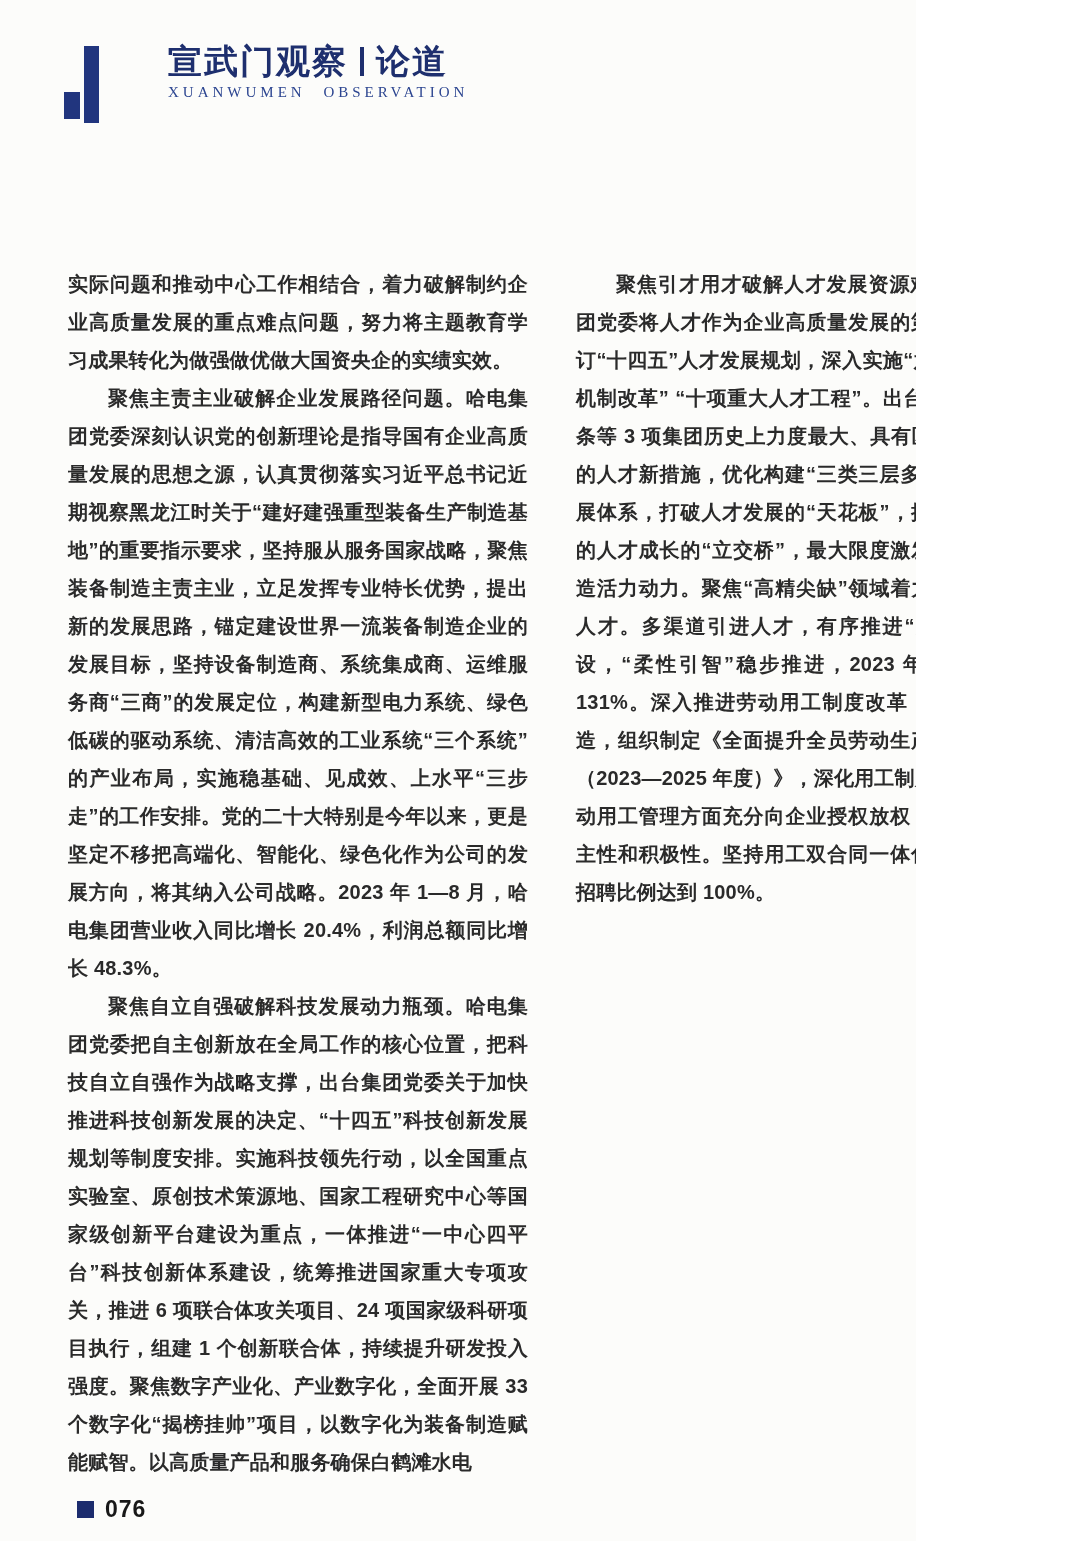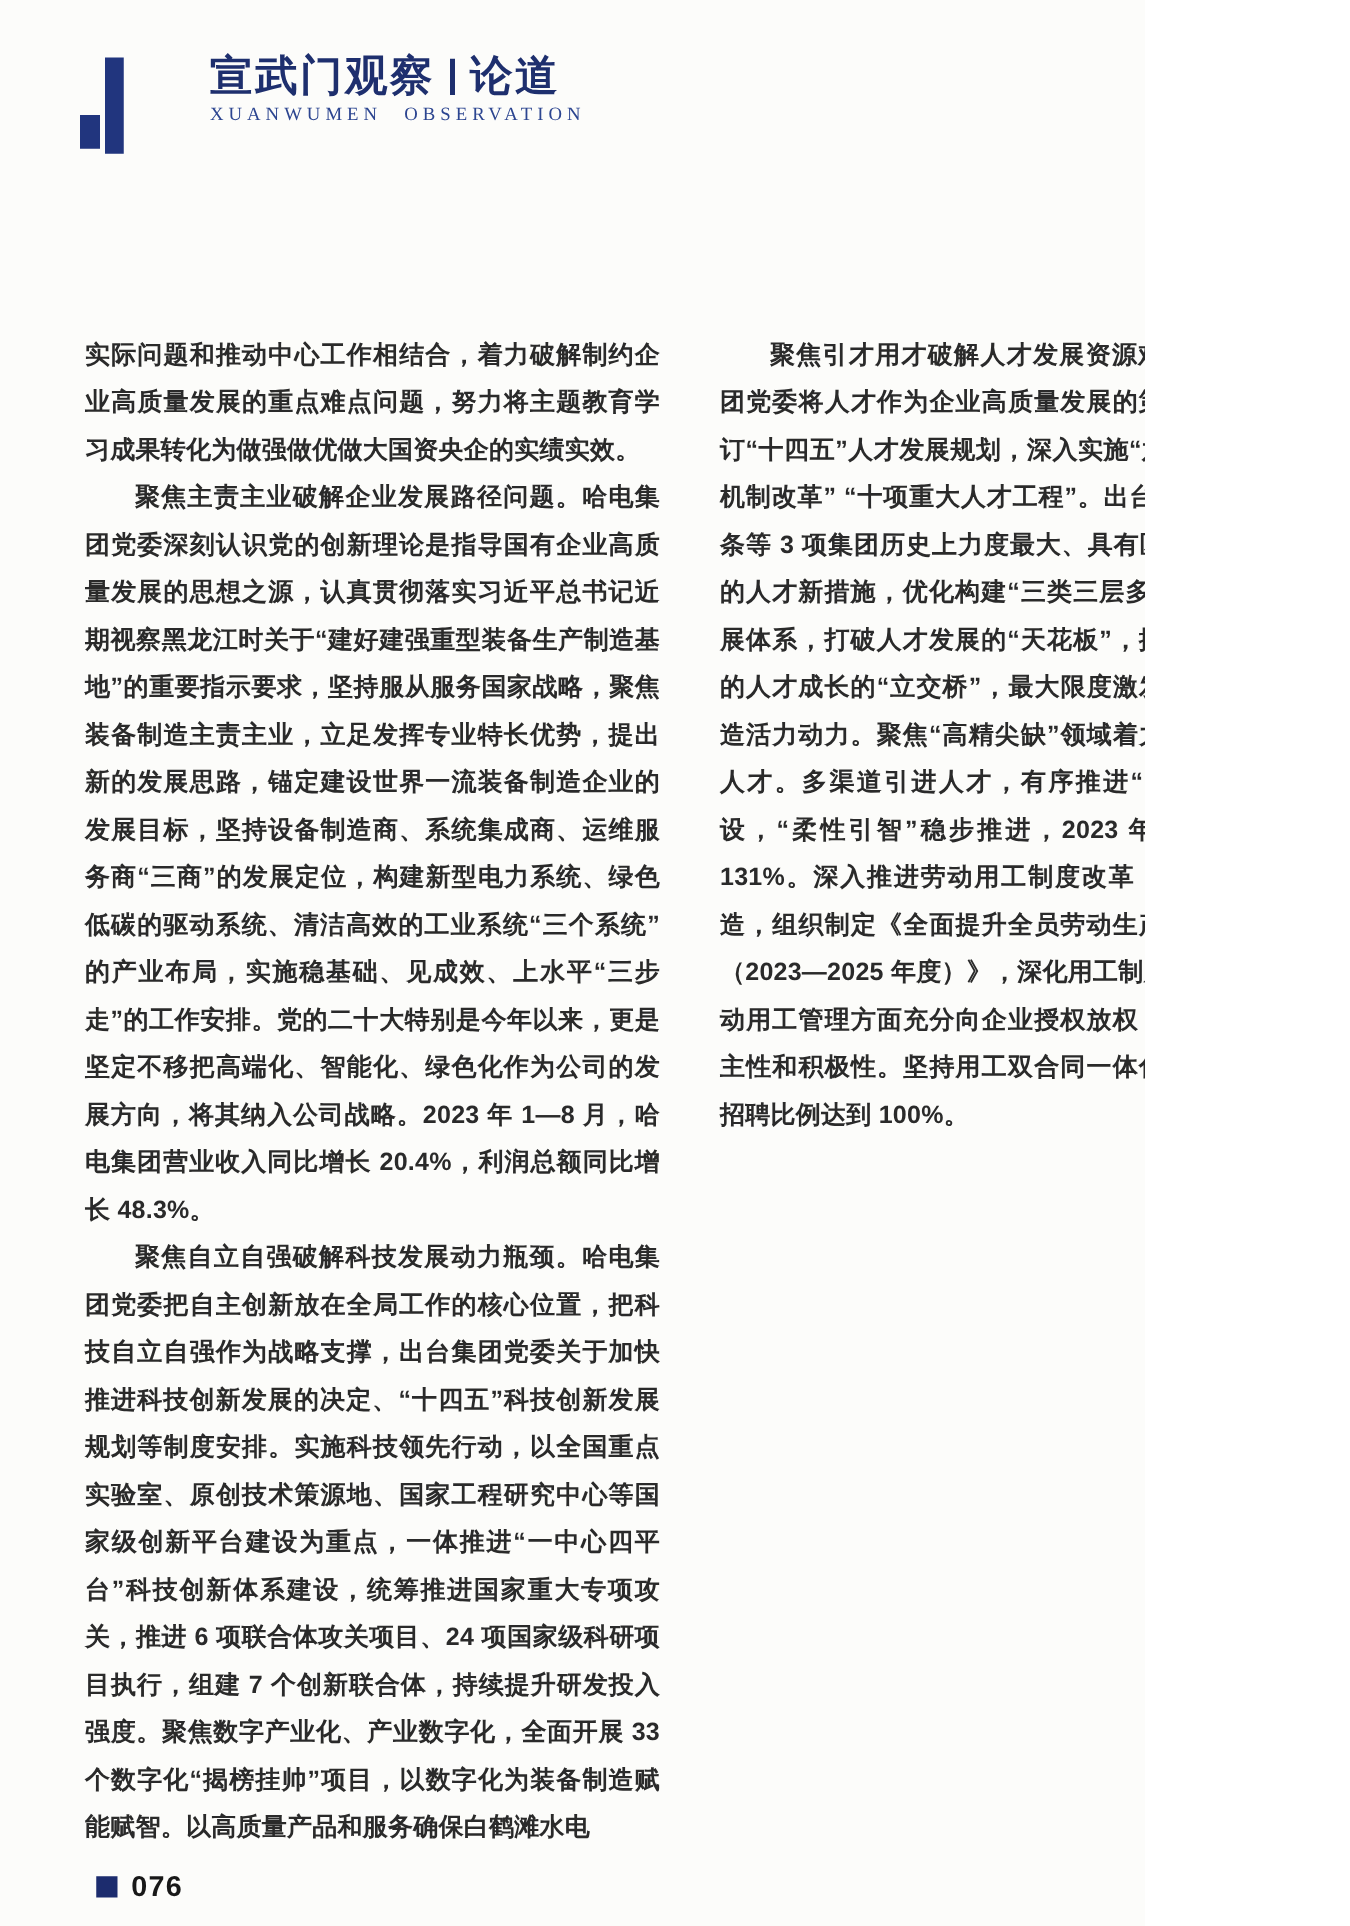--- a/index.html
+++ b/index.html
@@ -92,21 +92,21 @@
         <span class="title-cn">论道</span>
       </div>
       <div class="subtitle-en">XUANWUMEN OBSERVATION</div>
     </div>
   </div>
 
   <div class="article">
     <div class="col">
         <p class="para">实际问题和推动中心工作相结合，着力破解制约企业高质量发展的重点难点问题，努力将主题教育学习成果转化为做强做优做大国资央企的实绩实效。</p>
         <p class="para indent">聚焦主责主业破解企业发展路径问题。哈电集团党委深刻认识党的创新理论是指导国有企业高质量发展的思想之源，认真贯彻落实习近平总书记近期视察黑龙江时关于“建好建强重型装备生产制造基地”的重要指示要求，坚持服从服务国家战略，聚焦装备制造主责主业，立足发挥专业特长优势，提出新的发展思路，锚定建设世界一流装备制造企业的发展目标，坚持设备制造商、系统集成商、运维服务商“三商”的发展定位，构建新型电力系统、绿色低碳的驱动系统、清洁高效的工业系统“三个系统”的产业布局，实施稳基础、见成效、上水平“三步走”的工作安排。党的二十大特别是今年以来，更是坚定不移把高端化、智能化、绿色化作为公司的发展方向，将其纳入公司战略。2023 年 1—8 月，哈电集团营业收入同比增长 20.4%，利润总额同比增长 48.3%。</p>
-        <p class="para indent">聚焦自立自强破解科技发展动力瓶颈。哈电集团党委把自主创新放在全局工作的核心位置，把科技自立自强作为战略支撑，出台集团党委关于加快推进科技创新发展的决定、“十四五”科技创新发展规划等制度安排。实施科技领先行动，以全国重点实验室、原创技术策源地、国家工程研究中心等国家级创新平台建设为重点，一体推进“一中心四平台”科技创新体系建设，统筹推进国家重大专项攻关，推进 6 项联合体攻关项目、24 项国家级科研项目执行，组建 7 个创新联合体，持续提升研发投入强度。聚焦数字产业化、产业数字化，全面开展 33 个数字化“揭榜挂帅”项目，以数字化为装备制造赋能赋智。以高质量产品和服务确保白鹤滩水电</p>
+        <p class="para indent">聚焦自立自强破解科技发展动力瓶颈。哈电集团党委把自主创新放在全局工作的核心位置，把科技自立自强作为战略支撑，出台集团党委关于加快推进科技创新发展的决定、“十四五”科技创新发展规划等制度安排。实施科技领先行动，以全国重点实验室、原创技术策源地、国家工程研究中心等国家级创新平台建设为重点，一体推进“一中心四平台”科技创新体系建设，统筹推进国家重大专项攻关，推进 6 项联合体攻关项目、24 项国家级科研项目执行，组建 1 个创新联合体，持续提升研发投入强度。聚焦数字产业化、产业数字化，全面开展 33 个数字化“揭榜挂帅”项目，以数字化为装备制造赋能赋智。以高质量产品和服务确保白鹤滩水电</p>
       </div>
     <div class="col">
         <p class="para indent">聚焦引才用才破解人才发展资源难题。哈电集团党委将人才作为企业高质量发展的第一资源，修订“十四五”人才发展规划，深入实施“六项人才体制机制改革” “十项重大人才工程”。出台人才强企 15 条等 3 项集团历史上力度最大、具有区位比较优势的人才新措施，优化构建“三类三层多级”的人才发展体系，打破人才发展的“天花板”，搭建横向贯通的人才成长的“立交桥”，最大限度激发人才创新创造活力动力。聚焦“高精尖缺”领域着力培养高水平人才。多渠道引进人才，有序推进“人才飞地”建设，“柔性引智”稳步推进，2023 年校招完成率 131%。深入推进劳动用工制度改革，聚焦价值创造，组织制定《全面提升全员劳动生产率工作方案（2023—2025 年度）》，深化用工制度改革，在劳动用工管理方面充分向企业授权放权，激发企业自主性和积极性。坚持用工双合同一体化管理，公开招聘比例达到 100%。</p>
       </div>
   </div>
 
   <div class="footer">
     <div class="footer-square"></div>
     <div class="page-number">076</div>
   </div>

